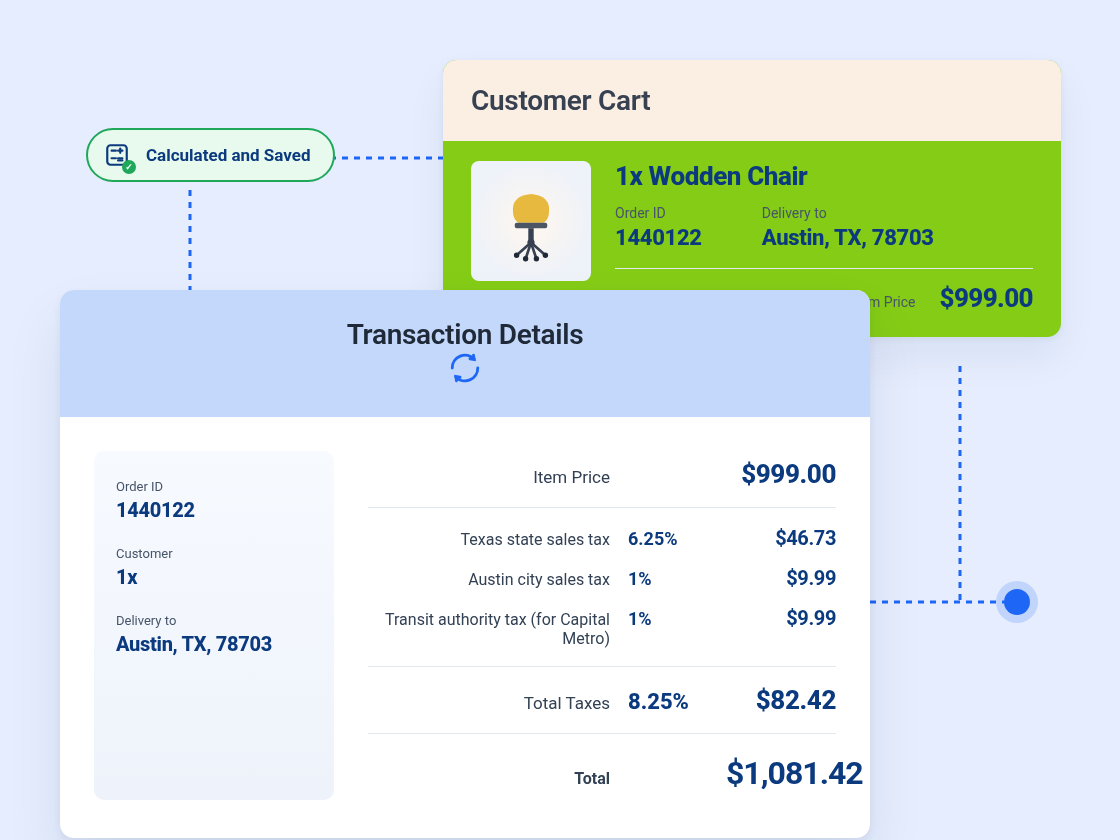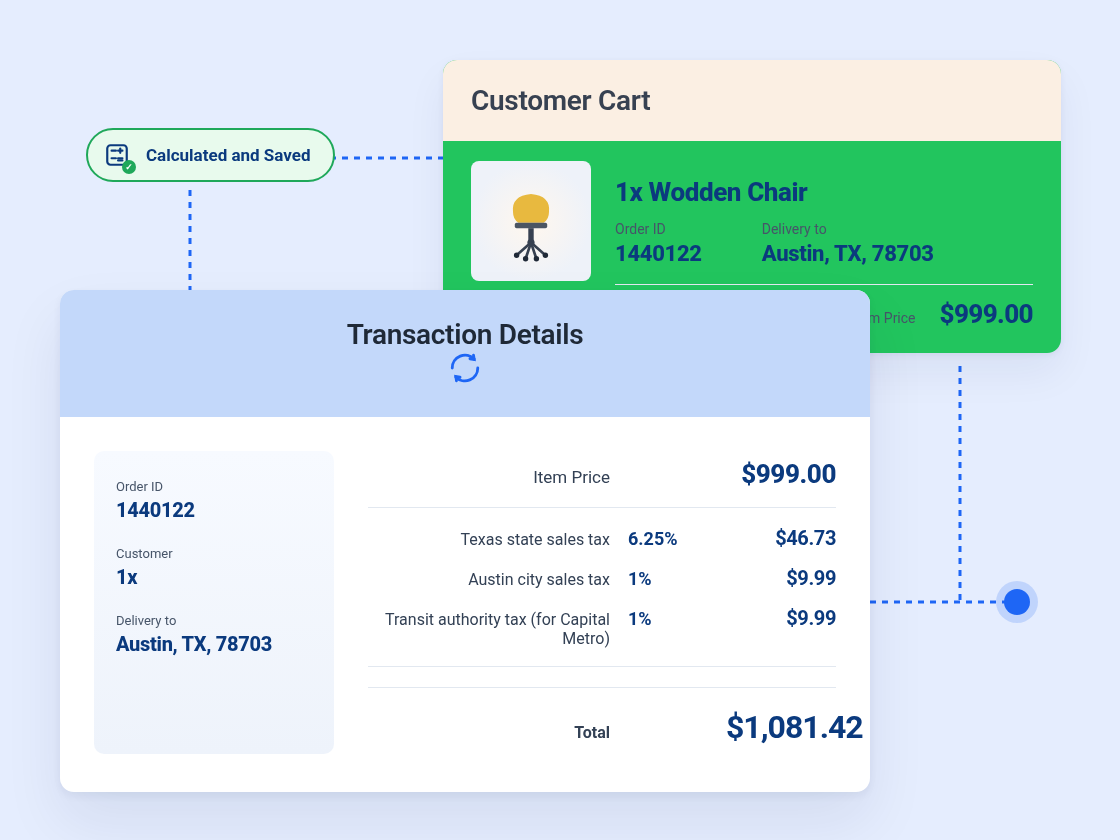--- a/index.html
+++ b/index.html
@@ -45,42 +45,42 @@
   }
   .status-pill .txt{
     font-weight:700; font-size:17px; color:#0B3A7E;
   }
 
   
   .cart-card{
     position:absolute;
     left:443px; top:60px;
     width:618px;
-    background:#22c55e;
+    background:#84cc16;
     border-radius:14px;
     box-shadow: 0 2px 6px rgba(10,30,80,0.06), 0 20px 40px rgba(10,30,80,0.06);
     overflow:hidden;
   }
   .cart-header{
     background:#FBEFE3;
     padding:24px 28px;
   }
   .cart-header h2{
     font-size:28px; font-weight:600; color:#374151; letter-spacing:-0.3px;
   }
   .cart-body{ padding:20px 28px 24px 28px; }
   .cart-row{ display:flex; gap:24px; align-items:flex-start; }
   .product-thumb{
     width:120px;height:120px;
     background: radial-gradient(ellipse at center, #fff7ee 0%, #eef2f9 70%);
     border-radius:8px;
     display:flex;align-items:center;justify-content:center;
     flex-shrink:0;
   }
-  .cart-info{ flex:1;margin-top:16px; }
+  .cart-info{ flex:1; }
   .cart-info h3{
     font-size:26px;font-weight:800;color:#0B3A7E;letter-spacing:-0.4px;
     margin-bottom:14px;
   }
   .info-cols{ display:flex; gap:60px; }
   .info-col .lbl{ font-size:14px;color:#475569; margin-bottom:4px; }
   .info-col .val{ font-size:22px;font-weight:800;color:#0B3A7E; letter-spacing:-0.3px;}
   .cart-price-row{
     margin-top:18px;
     border-top:1px solid #E2E8F0;
@@ -258,20 +258,25 @@
         <span class="desc">Austin city sales tax</span>
         <span class="pct">1%</span>
         <span class="amt">$9.99</span>
       </div>
       <div class="line">
         <span class="desc">Transit authority tax (for Capital Metro)</span>
         <span class="pct">1%</span>
         <span class="amt">$9.99</span>
       </div>
       <hr class="sep">
+      <div class="line big">
+        <span class="desc">Total Taxes</span>
+        <span class="pct">8.25%</span>
+        <span class="amt">$82.42</span>
+      </div>
       <hr class="sep">
       <div class="line total">
         <span class="desc" style="font-weight:700">Total</span>
         <span class="pct"></span>
         <span class="amt">$1,081.42</span>
       </div>
     </div>
   </div>
 </div>
 

